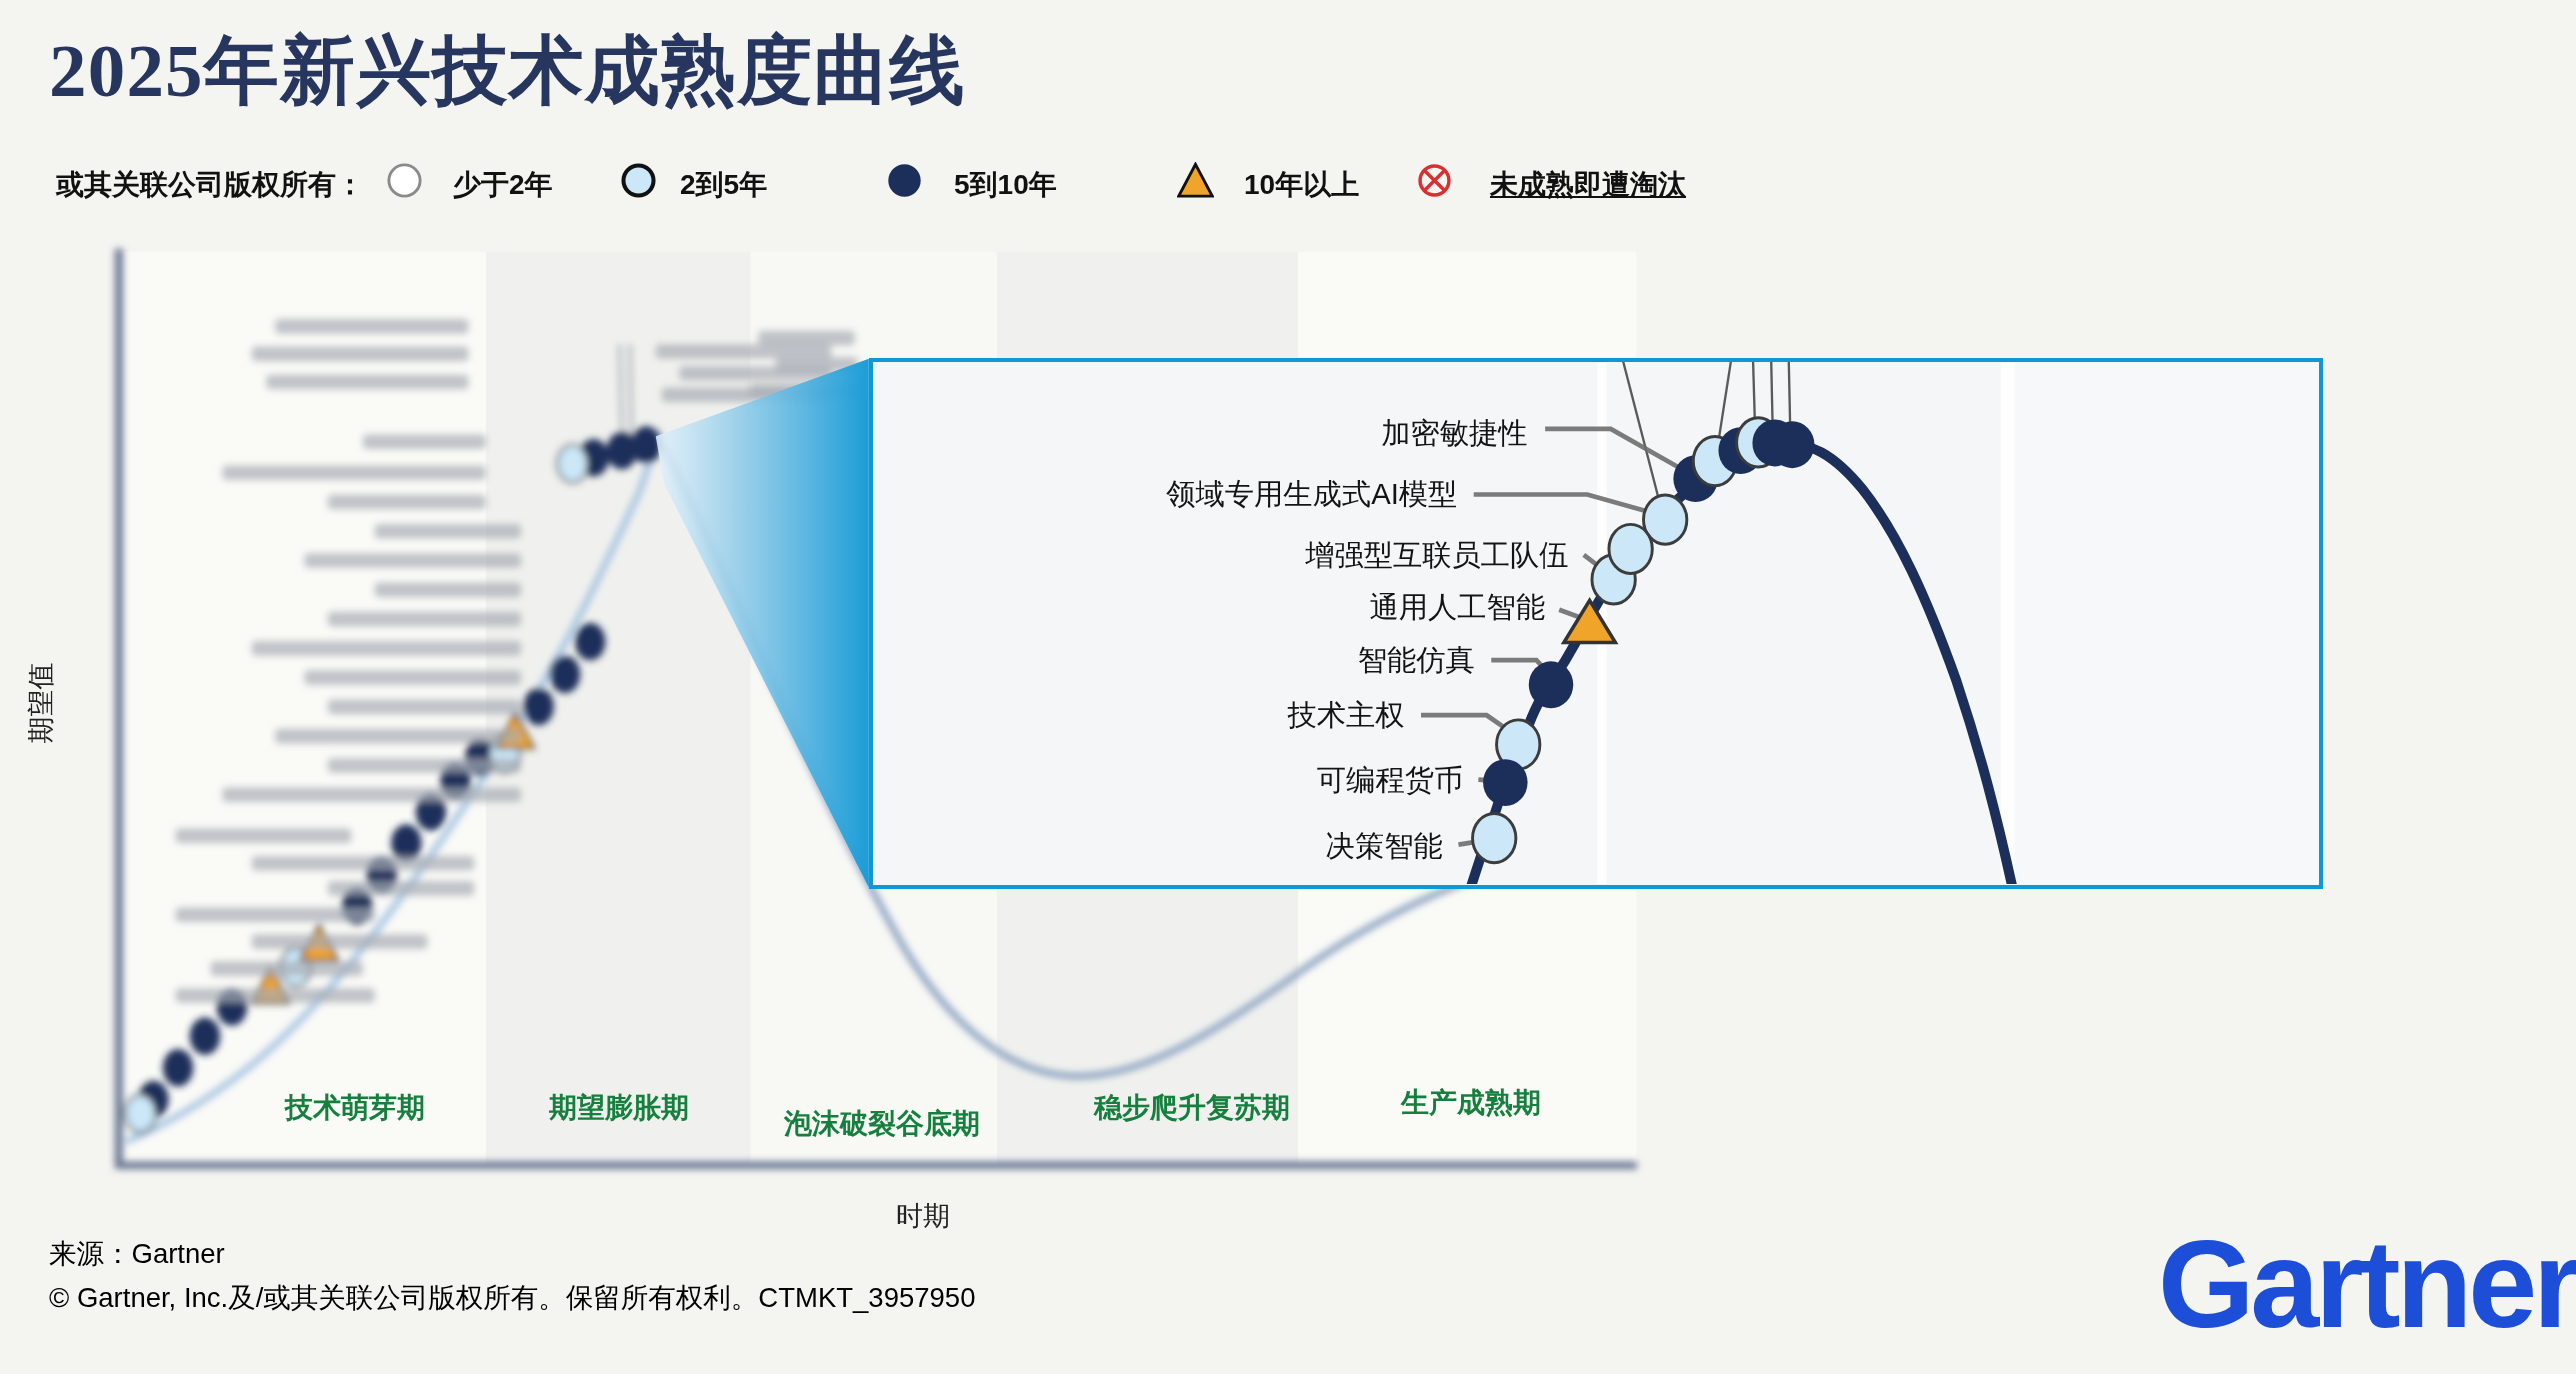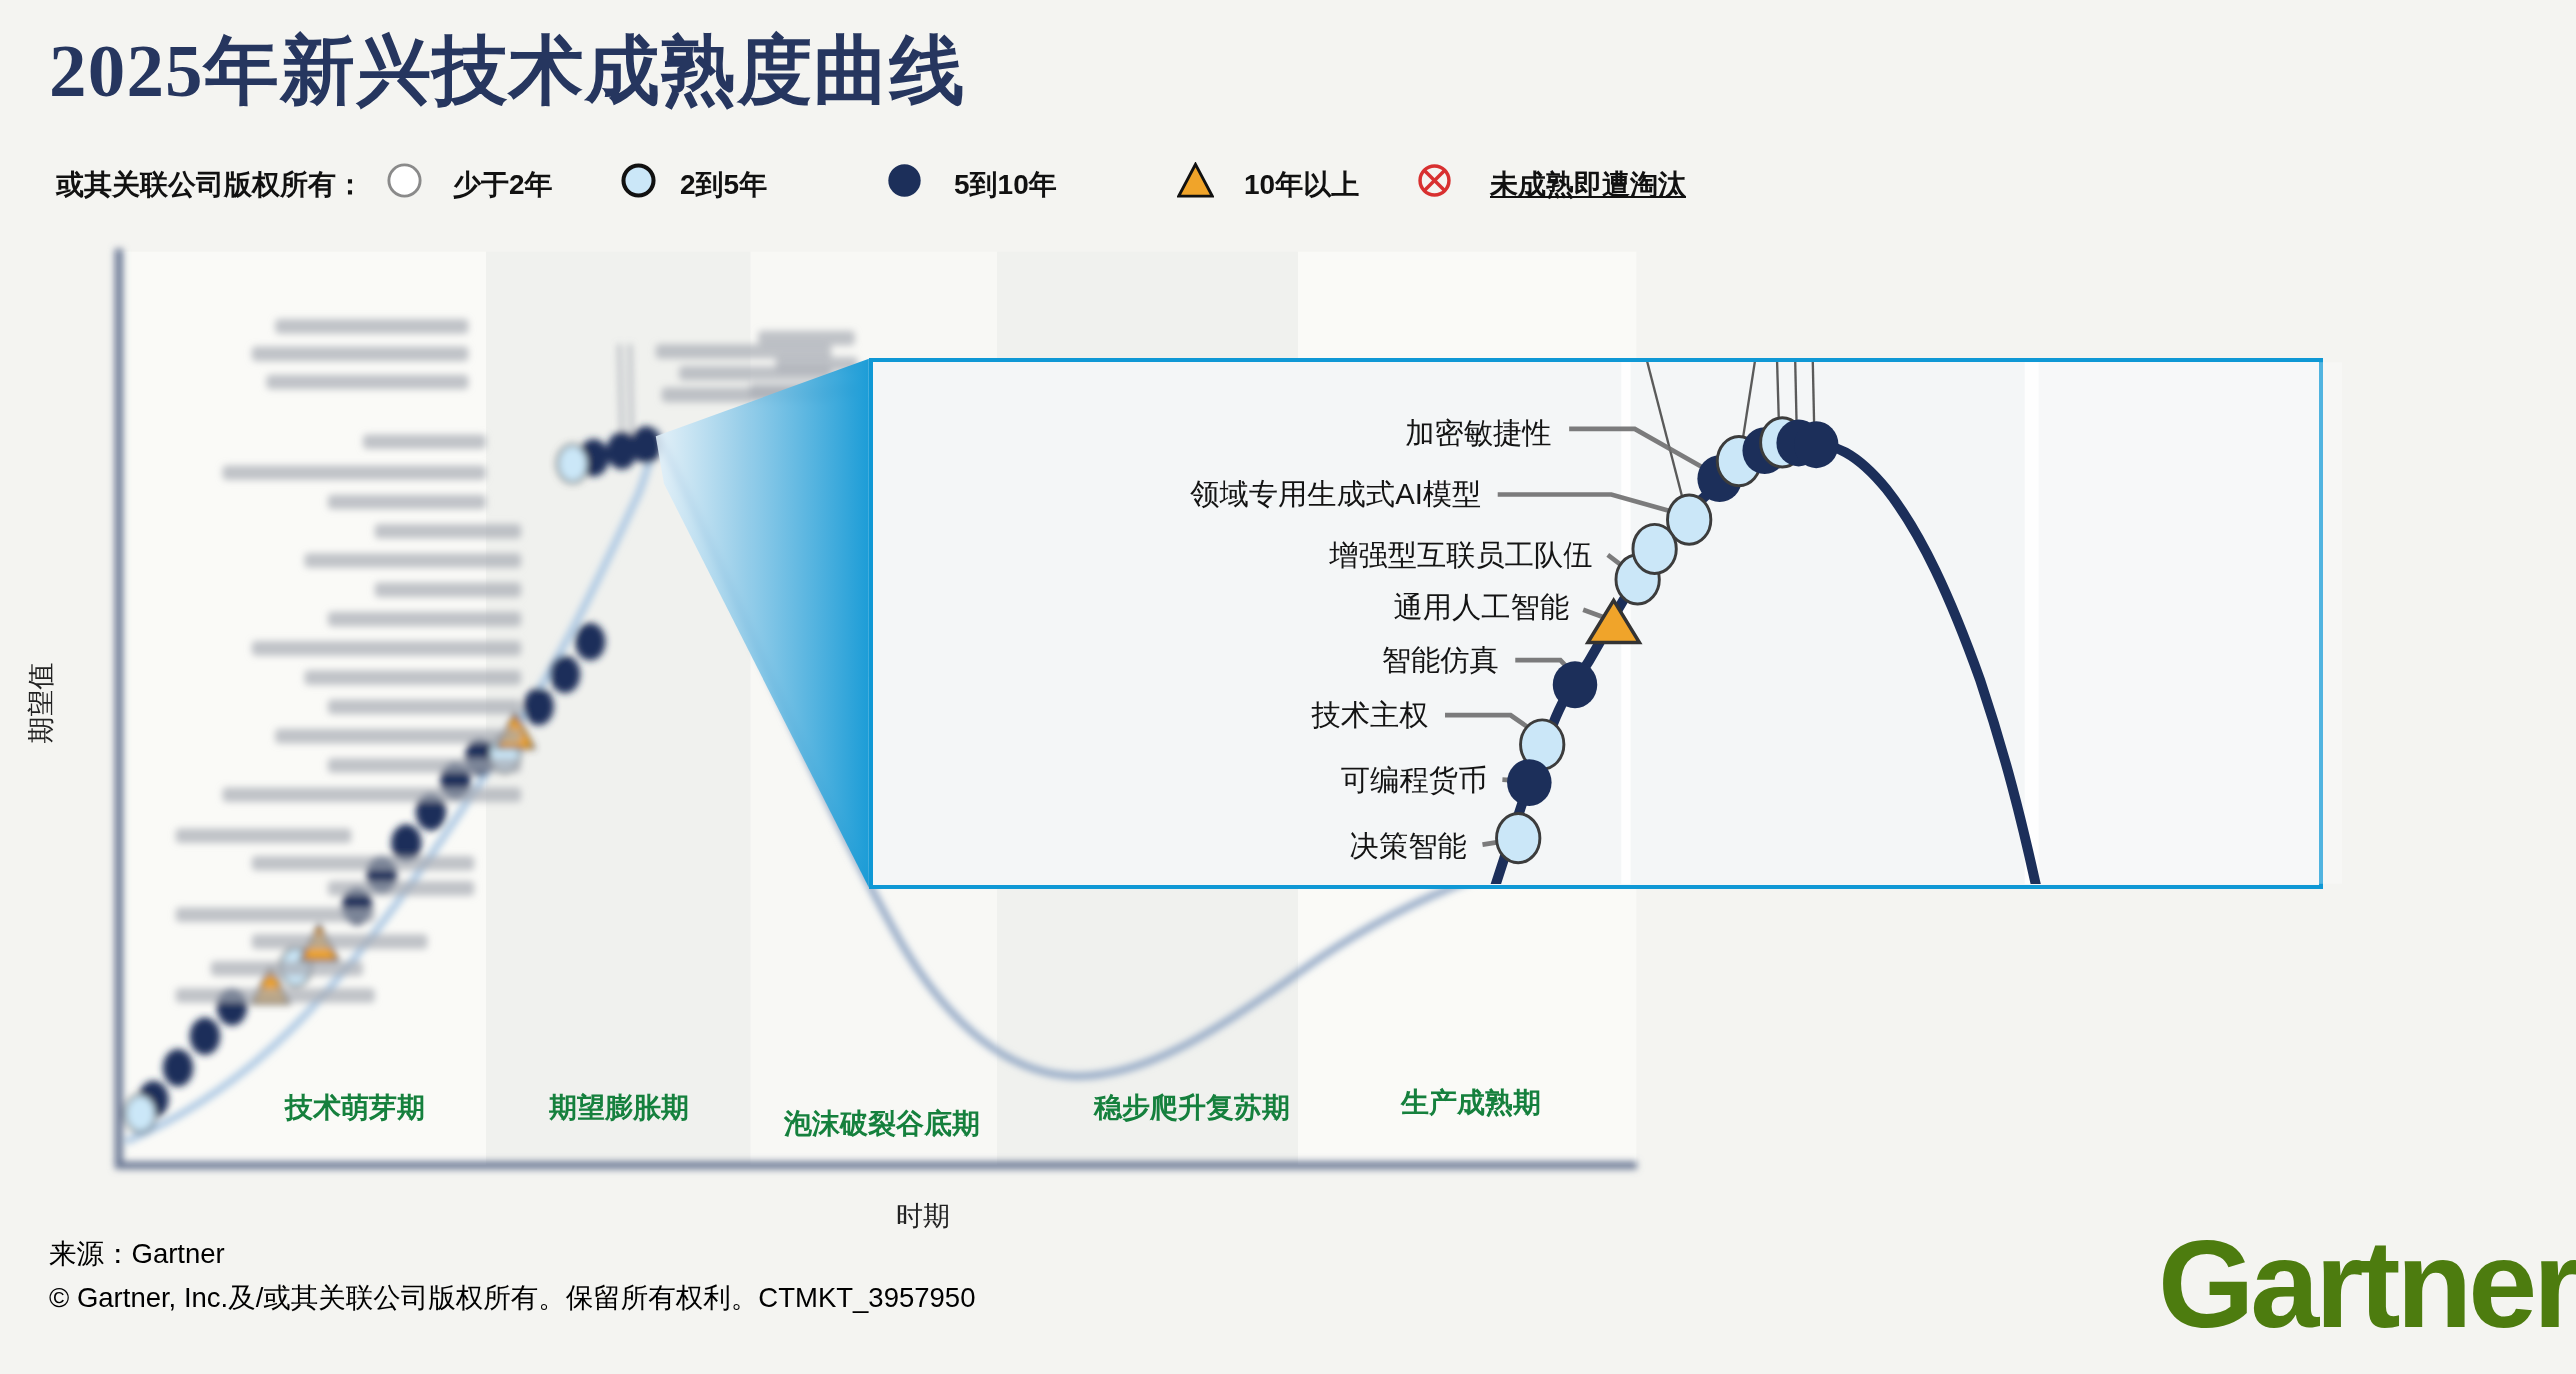--- a/index.html
+++ b/index.html
@@ -15,26 +15,26 @@
   .chart-svg{position:absolute;left:0;top:0;}
   
   .phase-label{position:absolute;transform:translateX(-50%);font-size:28px;font-weight:600;
                color:#15803d;white-space:nowrap;}
   .axis-y{position:absolute;left:41px;top:703px;transform:translate(-50%,-50%) rotate(-90deg);
           font-size:27px;color:#222;white-space:nowrap;}
   .axis-x{position:absolute;left:923px;top:1216px;transform:translate(-50%,-50%);
           font-size:27px;color:#222;white-space:nowrap;}
   
   .inset{position:absolute;left:869px;top:358px;width:1454px;height:531px;box-sizing:border-box;
-         border:4.7px solid #0f98d5;background:#f4f6f7;padding-left:24px;}
+         border:4.7px solid #0f98d5;background:#f4f6f7;}
   .inset svg{display:block;}
   
   .footer-source{position:absolute;left:49px;top:1236px;font-size:27.5px;color:#000;white-space:nowrap;}
   .footer-copy{position:absolute;left:49px;top:1280px;font-size:27.5px;color:#000;white-space:nowrap;}
-  .logo{position:absolute;left:2158px;top:1213px;font-size:124px;font-weight:700;color:#4d7c0f;
+  .logo{position:absolute;left:2158px;top:1213px;font-size:124px;font-weight:700;color:#1d4ed8;
         letter-spacing:-4.1px;white-space:nowrap;}
 </style>
 </head>
 <body>
 
 <div class="page">
 
   <div class="title">2025年新兴技术成熟度曲线</div>
 
   <div class="legend-label">或其关联公司版权所有：</div>

